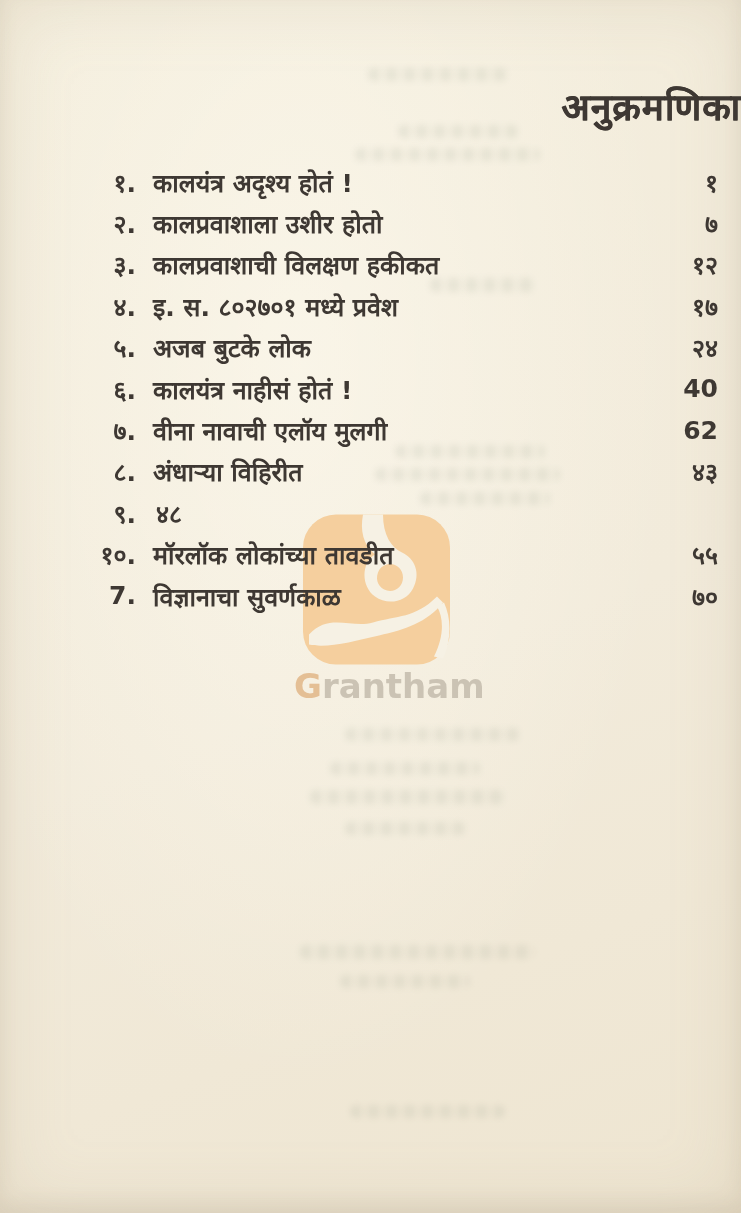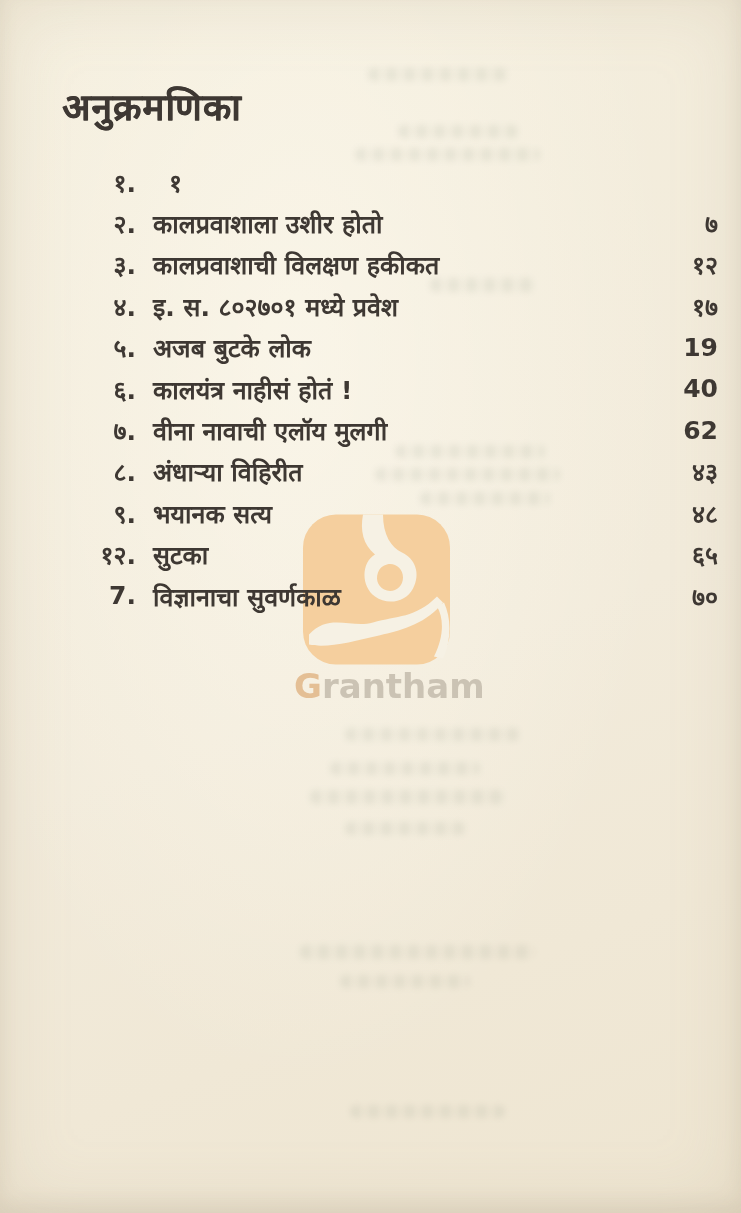--- a/index.html
+++ b/index.html
@@ -25,21 +25,21 @@
     font-size: 34px; font-weight: bold; letter-spacing: 0px;
     color: #c7bfb0; opacity: 0.9;
   }
   .wm-text .wm-initial { color: #e3ba8d; }
 
   
   .content { position: absolute; left: 0; top: 0; width: 100%; height: 100%; z-index: 2; }
 
   .page-title {
     position: absolute; top: 80px; left: 0; width: 100%;
-    text-align: left; padding-left: 62px; box-sizing: border-box;
+    text-align: right; padding-left: 62px; box-sizing: border-box;
     font-size: 37px; font-weight: bold; letter-spacing: 1px;
     text-shadow: 0.4px 0 0 #3e3833;
   }
 
   .toc {
     position: absolute; left: 80px; right: 23px; top: 161px;
   }
   .toc-row {
     display: flex; align-items: center;
     height: 41.4px;
@@ -93,20 +93,21 @@
   <div class="ghost" style="left:345px; top:822px; width:120px; height:13px;"></div>
   <div class="ghost" style="left:300px; top:945px; width:235px; height:14px;"></div>
   <div class="ghost" style="left:340px; top:975px; width:130px; height:13px;"></div>
   <div class="ghost" style="left:350px; top:1105px; width:155px; height:13px;"></div>
 
   <div class="content">
     <div class="page-title">अनुक्रमणिका</div>
     <div class="toc" id="toc-list">
   <div class="toc-row">
     <span class="toc-num">१.</span>
+    <span class="toc-title">कालयंत्र अदृश्य होतं !</span>
     <span class="toc-page">१</span>
   </div>
 
   <div class="toc-row">
     <span class="toc-num">२.</span>
     <span class="toc-title">कालप्रवाशाला उशीर होतो</span>
     <span class="toc-page">७</span>
   </div>
 
   <div class="toc-row">
@@ -117,21 +118,21 @@
 
   <div class="toc-row">
     <span class="toc-num">४.</span>
     <span class="toc-title">इ. स. ८०२७०१ मध्ये प्रवेश</span>
     <span class="toc-page">१७</span>
   </div>
 
   <div class="toc-row">
     <span class="toc-num">५.</span>
     <span class="toc-title">अजब बुटके लोक</span>
-    <span class="toc-page">19</span>
+    <span class="toc-page">२४</span>
   </div>
 
   <div class="toc-row">
     <span class="toc-num">६.</span>
     <span class="toc-title">कालयंत्र नाहीसं होतं !</span>
     <span class="toc-page">40</span>
   </div>
 
   <div class="toc-row">
     <span class="toc-num">७.</span>
@@ -140,31 +141,30 @@
   </div>
 
   <div class="toc-row">
     <span class="toc-num">८.</span>
     <span class="toc-title">अंधाऱ्या विहिरीत</span>
     <span class="toc-page">४३</span>
   </div>
 
   <div class="toc-row">
     <span class="toc-num">९.</span>
-    <span class="toc-title">भयानक सत्य</span>
     <span class="toc-page">४८</span>
   </div>
 
+  <div class="toc-row">
+    <span class="toc-num">१०.</span>
+    <span class="toc-title">मॉरलॉक लोकांच्या तावडीत</span>
+    <span class="toc-page">५५</span>
+  </div>
 
 
-  <div class="toc-row">
-    <span class="toc-num">१२.</span>
-    <span class="toc-title">सुटका</span>
-    <span class="toc-page">६५</span>
-  </div>
 
   <div class="toc-row">
     <span class="toc-num">7.</span>
     <span class="toc-title">विज्ञानाचा सुवर्णकाळ</span>
     <span class="toc-page">७०</span>
   </div>
 
 </div>
   </div>
 

